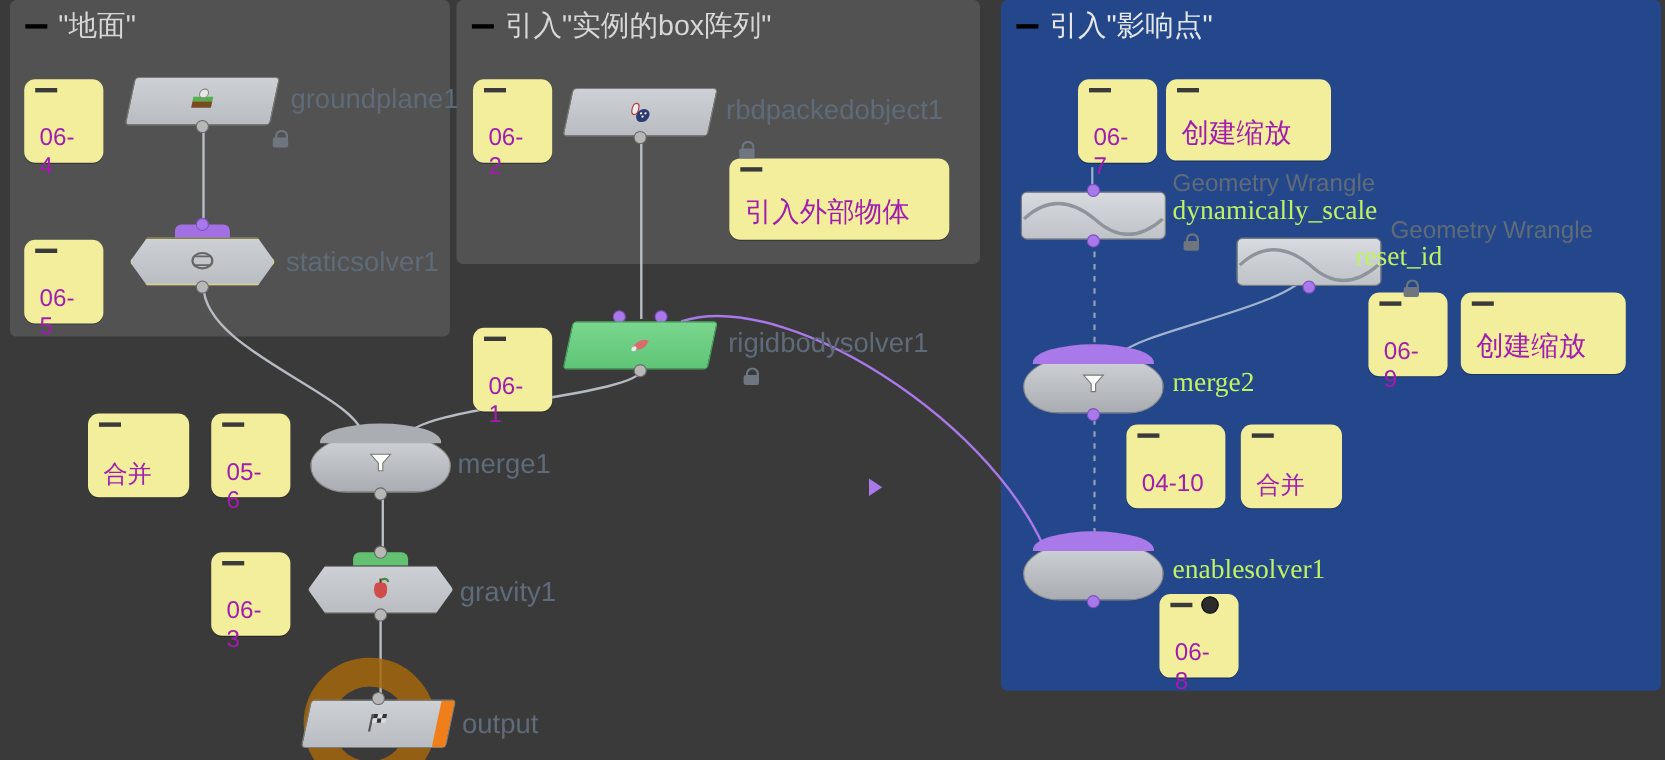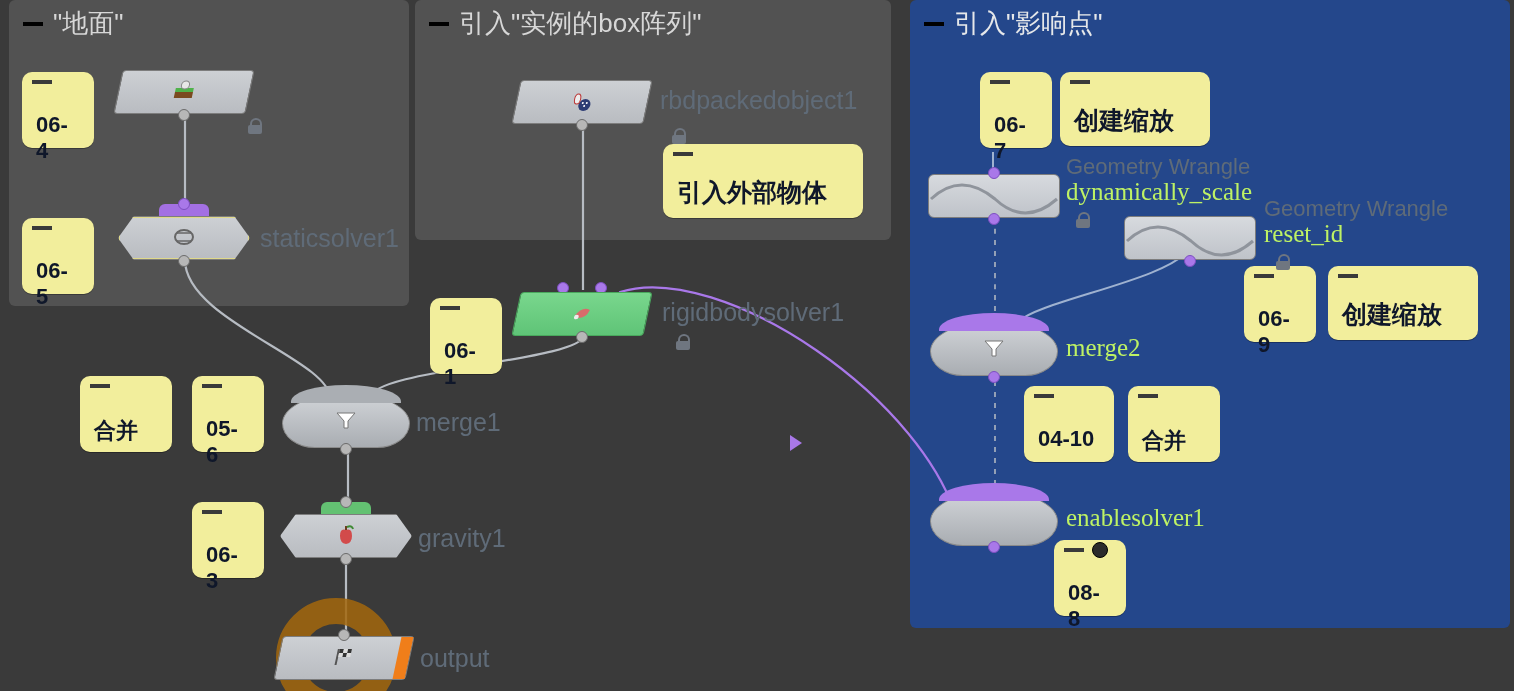--- a/index.html
+++ b/index.html
@@ -63,24 +63,23 @@
   .netbox.box-infl .hdr { color: #e6e8ea; }
 
   
   .sticky {
     position: absolute;
     background: #f2ee9c;
     border-radius: 10px;
     box-shadow: 0 1px 0 rgba(0,0,0,0.3);
     padding: 32px 14px 10px 14px;
     font-size: 25px;
-    color: #0f172a;
+    color: #a21caf;
     box-sizing: border-box;
     z-index: 3;
-    font-weight: bold;
   }
   .sticky .tab {
     position: absolute;
     left: 10px; top: 8px;
     width: 20px; height: 4px;
     background: #3a3a3a;
   }
   .sticky.small { width: 72px; height: 76px; padding-top: 36px; font-size: 22px; text-align: left;}
   .sticky.small .txt { position: relative; top: 4px; }
   .sticky.clock .tab::after{
@@ -253,41 +252,43 @@
         <span>引入"影响点"</span>
       </div>
 </div>
 
 <div class="sticky small" style="left:22px; top:72px;"><span class="tab"></span><span class="txt">06-4</span></div>
 <div class="sticky small" style="left:22px; top:218px;"><span class="tab"></span><span class="txt">06-5</span></div>
 <div class="sticky small" style="left:80px; top:376px; width:92px;"><span class="tab"></span><span class="txt">合并</span></div>
 <div class="sticky small" style="left:192px; top:376px;"><span class="tab"></span><span class="txt">05-6</span></div>
 <div class="sticky small" style="left:192px; top:502px;"><span class="tab"></span><span class="txt">06-3</span></div>
 
+<div class="sticky small" style="left:430px; top:72px;"><span class="tab"></span><span class="txt">06-2</span></div>
 <div class="sticky" style="left:663px; top:144px; width:200px; height:74px;"><span class="tab"></span><span>引入外部物体</span></div>
 <div class="sticky small" style="left:430px; top:276px;margin-top:22px;"><span class="tab"></span><span class="txt">06-1</span></div>
 
 <div class="sticky small" style="left:980px; top:72px;"><span class="tab"></span><span class="txt">06-7</span></div>
 <div class="sticky" style="left:1060px; top:72px; width:150px; height:74px;"><span class="tab"></span><span>创建缩放</span></div>
 <div class="sticky small" style="left:1244px; top:266px;"><span class="tab"></span><span class="txt">06-9</span></div>
 <div class="sticky" style="left:1328px; top:266px; width:150px; height:74px;"><span class="tab"></span><span>创建缩放</span></div>
 <div class="sticky small" style="left:1024px; top:386px; width:90px;"><span class="tab"></span><span class="txt">04-10</span></div>
 <div class="sticky small" style="left:1128px; top:386px; width:92px;"><span class="tab"></span><span class="txt">合并</span></div>
-<div class="sticky small clock" style="left:1054px; top:540px;"><span class="tab"></span><span class="txt">08-8</span></div>
+<div class="sticky small clock" style="left:1054px; top:540px;"><span class="tab"></span><span class="txt">06-8</span></div>
 
 <div class="node" style="left:118px; top:70px;">
   <div class="body slant">
     <svg class="icon" width="22" height="22">
       <rect x="2" y="12" width="18" height="6" fill="#7a4a1f"></rect>
       <rect x="2" y="8" width="18" height="4" fill="#4fb24a"></rect>
       <circle cx="11" cy="5" r="4" fill="#e7e7e7" stroke="#888"></circle>
     </svg>
   </div>
   <div class="dot" style="left:60px; bottom:-7px;"></div>
 </div>
+<div class="nodelabel" style="left:264px; top:76px;">groundplane1</div>
 <div class="lock" style="left:248px; top:118px;"></div>
 
 <div class="node selected" style="left:118px; top:216px;">
   <div class="violettab"></div>
   <div class="body oct">
     <svg class="icon" width="22" height="22">
       <ellipse cx="11" cy="11" rx="9" ry="7" fill="none" stroke="#666" stroke-width="2"></ellipse>
       <line x1="4" y1="7" x2="18" y2="7" stroke="#666" stroke-width="1.5"></line>
       <line x1="4" y1="15" x2="18" y2="15" stroke="#666" stroke-width="1.5"></line>
     </svg>
@@ -390,21 +391,21 @@
 
 <div class="node" style="left:1124px; top:216px;">
   <div class="body" style="border-radius:6px; transform:none; background:linear-gradient(#d7dade,#bfc3c9);">
     <svg width="130" height="42" style="position:absolute;left:0;top:0">
       <path d="M2 24 q30 -28 64 0 q30 28 62 0" fill="none" stroke="#8f949c" stroke-width="3"></path>
     </svg>
   </div>
   <div class="dot violet" style="left:60px; bottom:-7px;"></div>
 </div>
 <div class="sublabel" style="left:1264px; top:196px;">Geometry Wrangle</div>
-<div class="nodelabel light" style="left:1264px; top:220px;">reset_id</div>
+<div class="nodelabel light" style="left:1232px; top:220px;">reset_id</div>
 <div class="lock" style="left:1276px; top:254px;"></div>
 
 <div class="node" style="left:930px; top:322px;">
   <div class="funnel">
     <div class="arc violet"></div>
     <svg width="24" height="24">
       <path d="M3 4 h18 l-7 8 v7 h-4 v-7 z" fill="#fff" stroke="#777"></path>
     </svg>
   </div>
   <div class="dot violet" style="left:58px; bottom:-7px;"></div>

